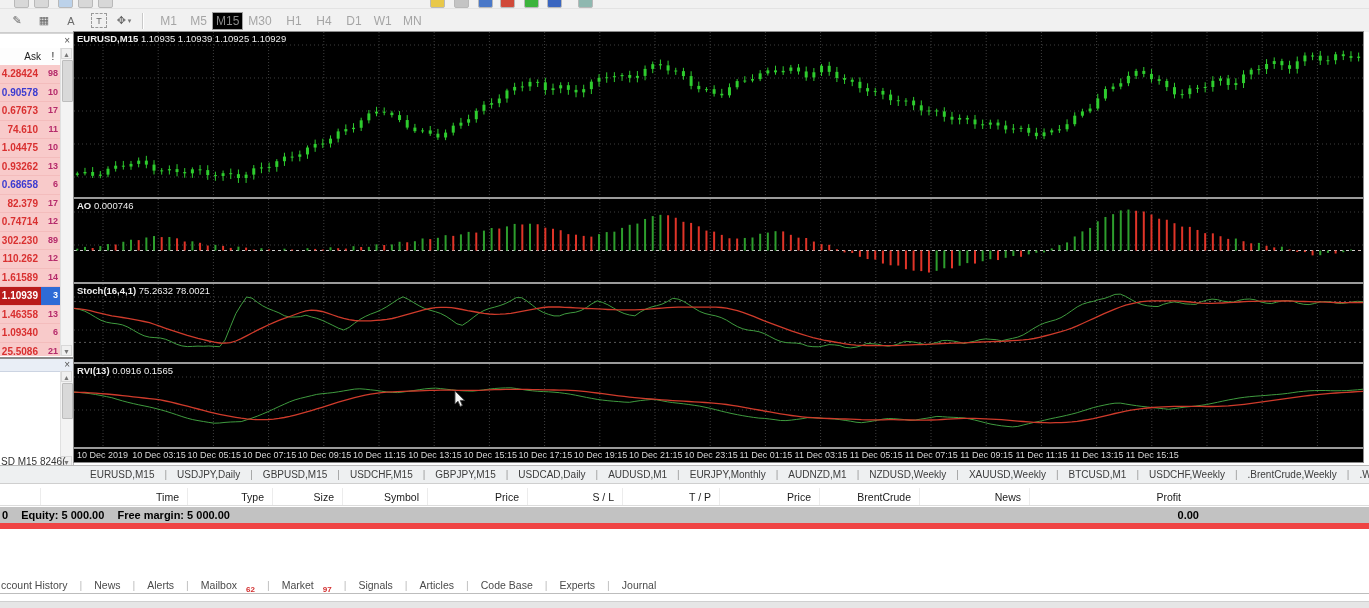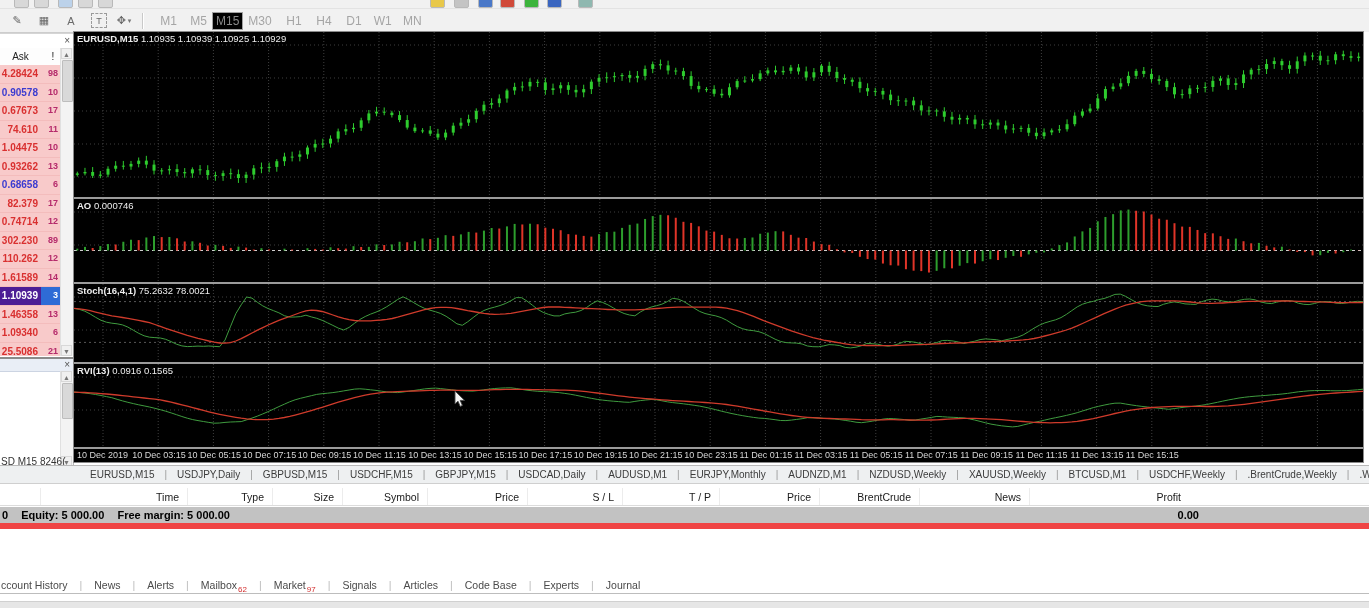--- a/index.html
+++ b/index.html
@@ -23,29 +23,29 @@
           color:#a5a5a5;padding:0 3px;margin-right:2px}
   .tf-active{border:1px solid #a0a0a0;background:#000000;color:#8a8a8a}
 
   
   .mw{position:absolute;left:0;top:33px;width:73px;height:322px;background:#fff;
       border-top:1px solid #d5d5d5;border-right:1px solid #b5b5b5;overflow:hidden}
   .mw-top{position:absolute;left:0;top:0;width:100%;height:14px;background:#fff}
   .x-btn{position:absolute;right:3px;top:0;font-size:10px;color:#555;line-height:13px;cursor:default}
   .mw-head{position:absolute;left:0;top:14px;width:61px;height:17px;display:flex;
            border-bottom:1px solid #e0e0e0;background:#fdfdfd}
-  .mw-head .hc1{flex:1;text-align:center;padding-right:4px;font-size:10px;color:#222;line-height:17px}
+  .mw-head .hc1{flex:1;text-align:right;padding-right:4px;font-size:10px;color:#222;line-height:17px}
   .mw-head .hc2{width:16px;text-align:center;font-size:10px;color:#222;line-height:17px}
   .mw-rows{position:absolute;left:0;top:31px;width:61px;bottom:0;overflow:hidden}
   .mw-row{display:flex;height:17.5px;background:#f8caca;border-bottom:1px solid #f3bcbc}
   .mw-price{flex:1;text-align:right;padding-right:3px;font-size:10px;font-weight:bold;line-height:17px}
   .mw-count{width:17px;text-align:right;padding-right:3px;font-size:9px;font-weight:bold;
             color:#b52a6b;line-height:17px}
   .t-red{color:#d93030}.t-blue{color:#3b3bd0}
-  .sel .mw-price{background:#4c1d95;color:#fff}
+  .sel .mw-price{background:#b91c1c;color:#fff}
   .sel .mw-count{background:#2e6bd6;color:#fff}
   .sb{position:absolute;right:0;top:14px;bottom:0;width:12px;background:#f3f3f3;border-left:1px solid #e0e0e0}
   .sb-arrow{position:absolute;left:0;width:11px;height:11px;font-size:7px;color:#777;
             text-align:center;line-height:11px;background:#f0f0f0;border:1px solid #d8d8d8;box-sizing:border-box}
   .sb-thumb{position:absolute;left:1px;width:9px;background:#d9d9d9;border:1px solid #bdbdbd;border-radius:1px}
 
   
   .nv{position:absolute;left:0;top:357px;width:73px;height:108px;background:#fff;
       border-top:2px solid #8a8a8a;border-right:1px solid #b5b5b5;border-bottom:1px solid #b5b5b5}
   .nv-head{position:absolute;left:0;top:0;width:100%;height:12px;background:#e9eef6;border-bottom:1px solid #ccd4e2}
@@ -79,21 +79,21 @@
   .acct span{margin-left:10px}
   .acct .pfx{margin-left:2px}
   .acct-profit{position:absolute;left:1100px;top:0;width:89px;text-align:right}
 
   
   .btabs{position:absolute;left:0;top:577px;width:100%;height:16px;background:#fff;display:flex;
          align-items:center;font-size:10.5px;color:#4a4a4a;border-bottom:1px solid #bdbdbd}
   .btab{padding:0 12px;white-space:nowrap}
   .btab:first-child{padding-left:1px}
   .btab-sep{color:#bbb}
-  .badge{color:#d22d2d;font-size:8px;position:relative;top:3px;margin-left:1px;font-weight:normal}
+  .badge{color:#d22d2d;font-size:8px;position:relative;top:3px;margin-left:9px;font-weight:bold}
   .bstrip{position:absolute;left:0;top:601px;width:100%;height:7px;background:#e6e6e6;border-top:1px solid #d0d0d0}
 </style>
 </head>
 <body>
 
 <div class="app">
 
   <div class="toprow" id="top-icons">
       <div class="picon" style="left: 14px; background: rgb(216, 216, 216);"></div>
       <div class="picon" style="left: 34px; background: rgb(216, 216, 216);"></div>

